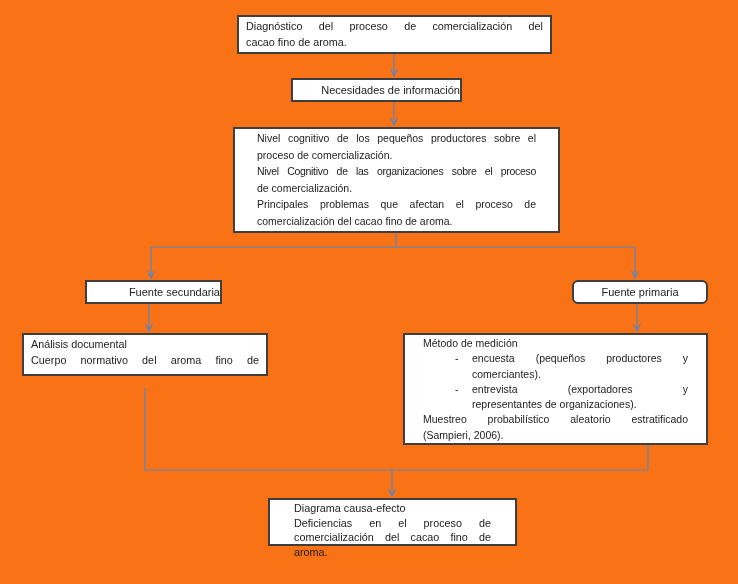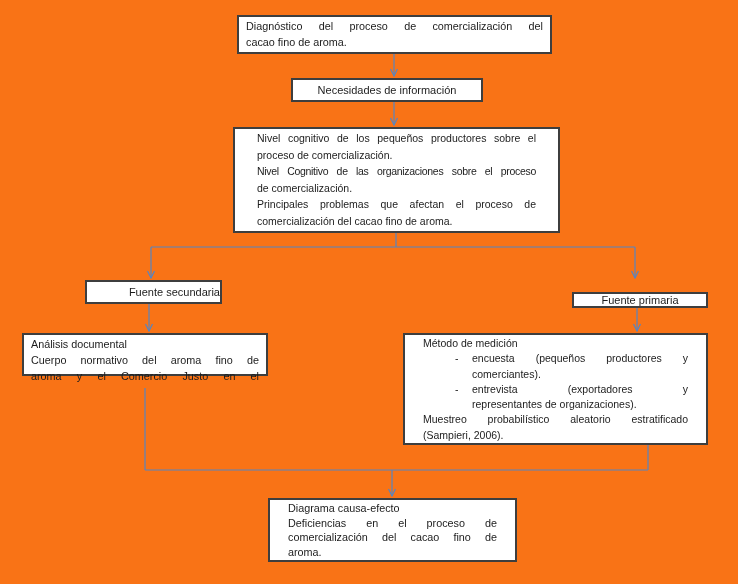--- a/index.html
+++ b/index.html
@@ -18,30 +18,30 @@
     background:#ffffff;
     border:2px solid #3e3e3e;
     font-size:10.8px;
     line-height:16px;
   }
   .ln{white-space:normal;}
   .j{text-align:justify;text-align-last:justify;}
   .center{display:flex;align-items:center;justify-content:center;text-align:center;}
 
   .b-diagnostico{left:237px;top:15px;width:315px;height:39px;padding:1px 7px;}
-  .b-necesidades{left:291px;top:78px;width:192px;height:24px;font-size:11px;}
+  .b-necesidades{left:291px;top:78px;width:171px;height:24px;font-size:11px;justify-content:flex-end;}
   .b-nivel{left:233px;top:127px;width:327px;height:106px;padding:1px 22px;font-size:10.5px;line-height:16.5px;}
   .b-nivel .condensed{letter-spacing:-0.3px;}
   .b-fsec{left:85px;top:280px;width:137px;height:24px;font-size:11px;justify-content:flex-end;}
-  .b-fpri{left:572px;top:292px;width:136px;height:16px;font-size:11px;}
+  .b-fpri{left:572px;top:280px;width:136px;height:24px;font-size:11px;border-radius:6px;}
   .b-analisis{left:22px;top:333px;width:246px;height:43px;padding:1px 7px;}
   .b-metodo{left:403px;top:333px;width:305px;height:112px;padding:1px 18px;font-size:10.5px;line-height:15.3px;}
   .b-metodo .hang{padding-left:49px;position:relative;}
   .b-metodo .marker{position:absolute;left:32px;top:0;}
-  .b-diagrama{left:268px;top:498px;width:249px;height:64px;padding:1px 18px;line-height:14.7px;}
+  .b-diagrama{left:268px;top:498px;width:249px;height:48px;padding:1px 24px;line-height:14.7px;}
 </style>
 </head>
 <body>
 
 <div class="canvas">
 
   <svg class="connectors" viewBox="0 0 738 584" xmlns="http://www.w3.org/2000/svg">
     <defs>
       <marker id="arrow" viewBox="-8 -4.5 9 9" refX="0" refY="0" markerWidth="9" markerHeight="9" orient="auto" markerUnits="userSpaceOnUse">
         <path d="M-7,-3.5 L0,0 L-7,3.5" fill="none" stroke="#5585c3" stroke-width="1.2"></path>
@@ -85,21 +85,20 @@
     <span>Fuente secundaria</span>
   </div>
 
   <div class="box b-fpri center">
     <span>Fuente primaria</span>
   </div>
 
   <div class="box b-analisis">
     <div class="ln">Análisis documental</div>
     <div class="ln j">Cuerpo normativo del aroma fino de</div>
-    <div class="ln j">aroma y el Comercio Justo en el</div>
   </div>
 
   <div class="box b-metodo">
     <div class="ln">Método de medición</div>
     <div class="ln hang j">
       <span class="marker">-</span><span>encuesta (pequeños productores y</span>
     </div>
     <div class="ln hang">comerciantes).</div>
     <div class="ln hang j">
       <span class="marker">-</span><span>entrevista (exportadores y</span>

